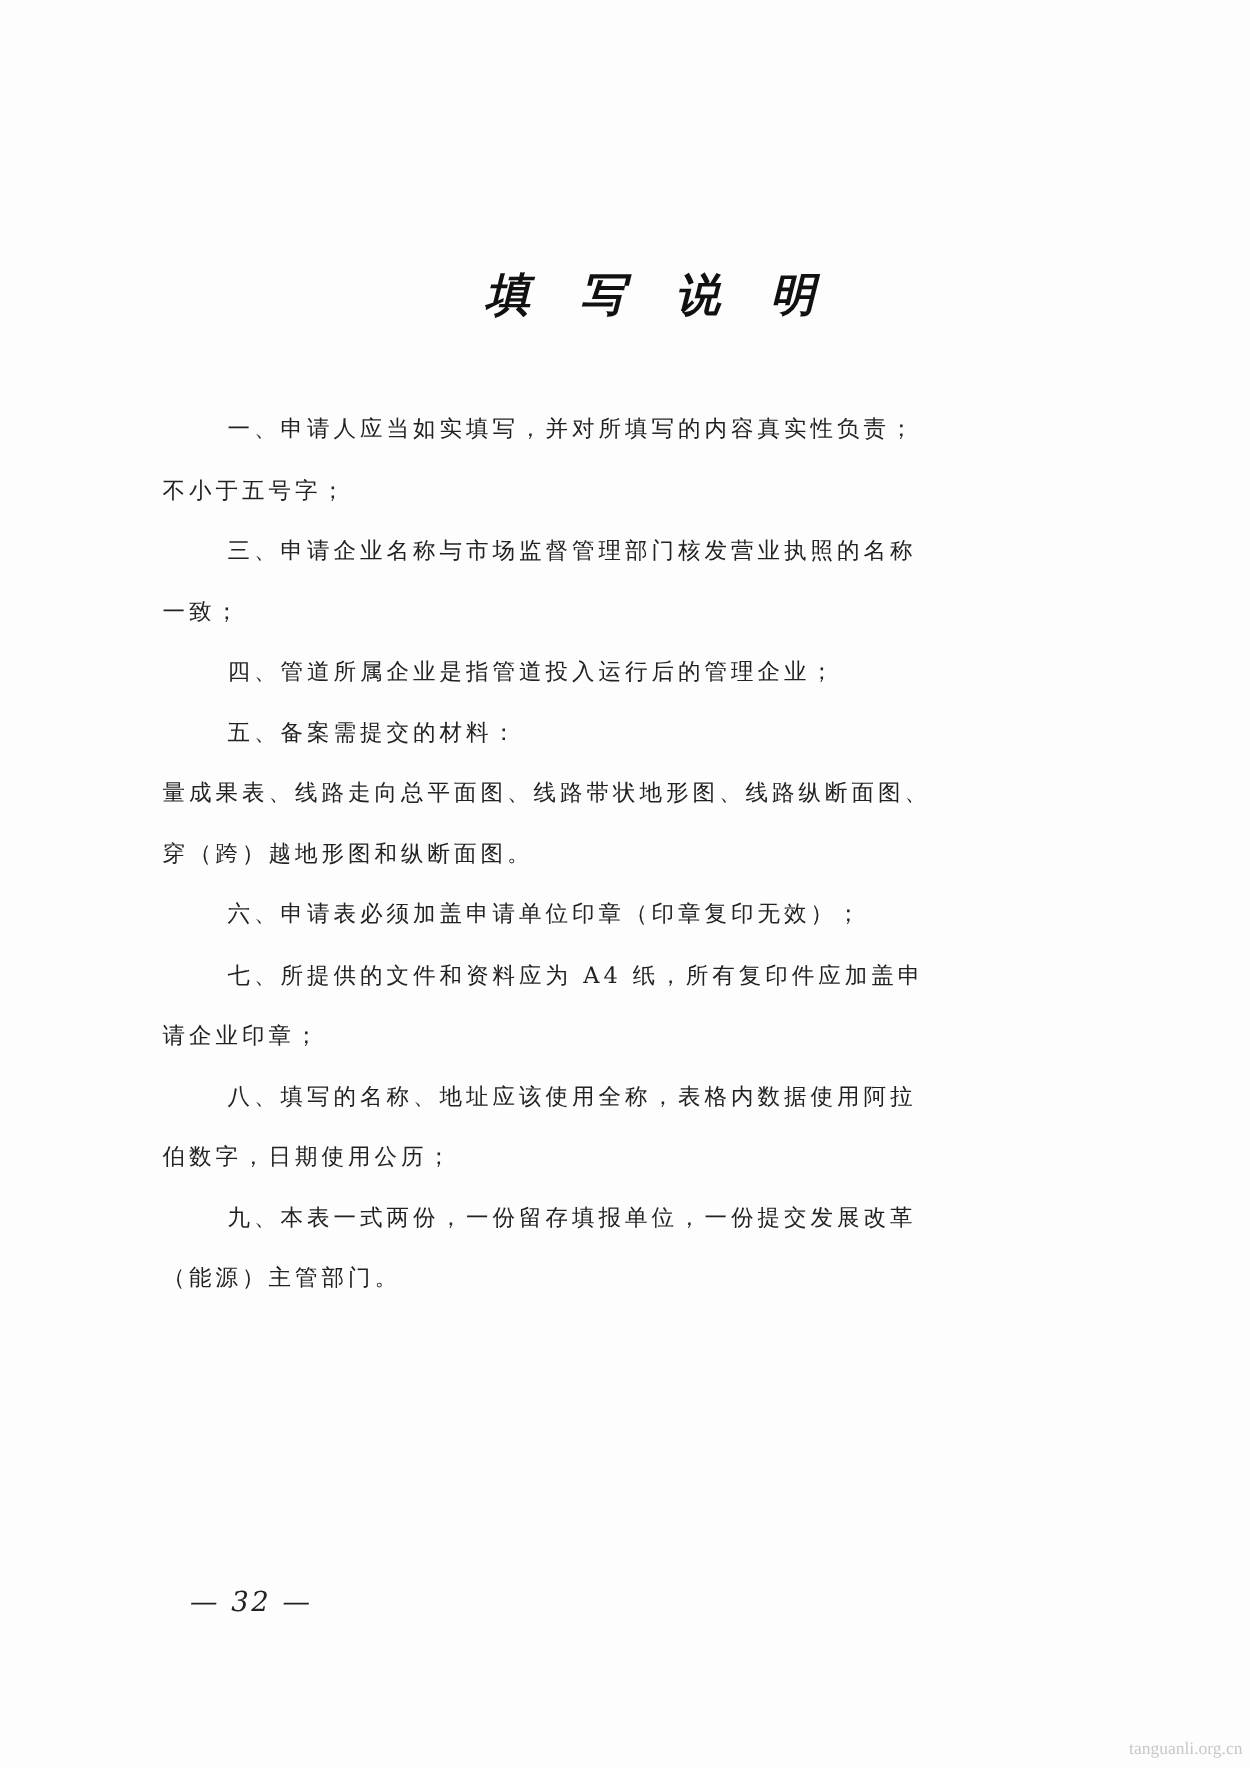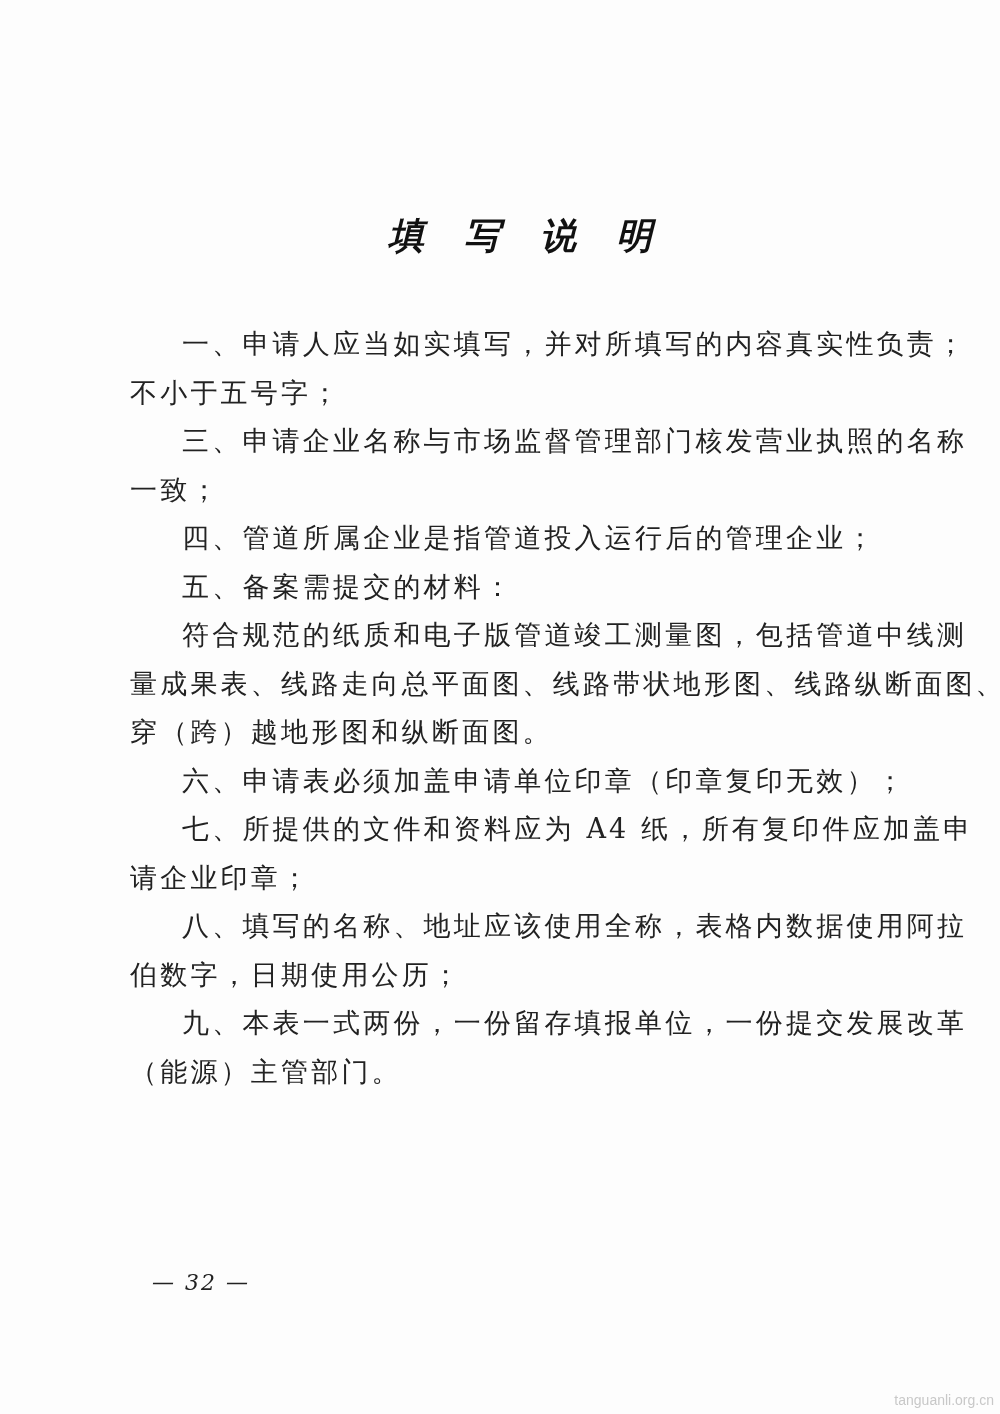--- a/index.html
+++ b/index.html
@@ -37,58 +37,57 @@
     }
     .body-text {
       position: absolute;
       left: 130px;
       top: 320px;
       width: 745px;
     }
     .line {
       height: 48.5px;
       line-height: 48.5px;
-      font-size: 27px;
+      font-size: 18px;
       letter-spacing: 3.2px;
       white-space: nowrap;
       color: #222;
     }
     .indent { padding-left: 52px; }
     .footer {
       position: absolute;
       top: 1270px;
       left: 152px;
       font-size: 22px;
       color: #222;
       letter-spacing: 2px;
       font-style: italic;
     }
     .watermark {
       position: absolute;
       right: 6px;
       bottom: 6px;
-      font-family: Liberation Sans, sans-serif;
+      font-family: Liberation Serif, serif;
       font-size: 14px;
       color: #c8c8c8;
     }
   </style>
 </head>
 <body>
 
 <div class="page">
   <div class="title">填写说明</div>
 
   <div class="body-text">
     <div class="line indent">一、申请人应当如实填写，并对所填写的内容真实性负责；</div>
     <div class="line">不小于五号字；</div>
     <div class="line indent">三、申请企业名称与市场监督管理部门核发营业执照的名称</div>
     <div class="line">一致；</div>
     <div class="line indent">四、管道所属企业是指管道投入运行后的管理企业；</div>
     <div class="line indent">五、备案需提交的材料：</div>
-    <div class="line indent">符合规范的纸质和电子版管道竣工测量图，包括管道中线测</div>
     <div class="line">量成果表、线路走向总平面图、线路带状地形图、线路纵断面图、</div>
     <div class="line">穿（跨）越地形图和纵断面图。</div>
     <div class="line indent">六、申请表必须加盖申请单位印章（印章复印无效）；</div>
     <div class="line indent">七、所提供的文件和资料应为 A4 纸，所有复印件应加盖申</div>
     <div class="line">请企业印章；</div>
     <div class="line indent">八、填写的名称、地址应该使用全称，表格内数据使用阿拉</div>
     <div class="line">伯数字，日期使用公历；</div>
     <div class="line indent">九、本表一式两份，一份留存填报单位，一份提交发展改革</div>
     <div class="line">（能源）主管部门。</div>
   </div>

